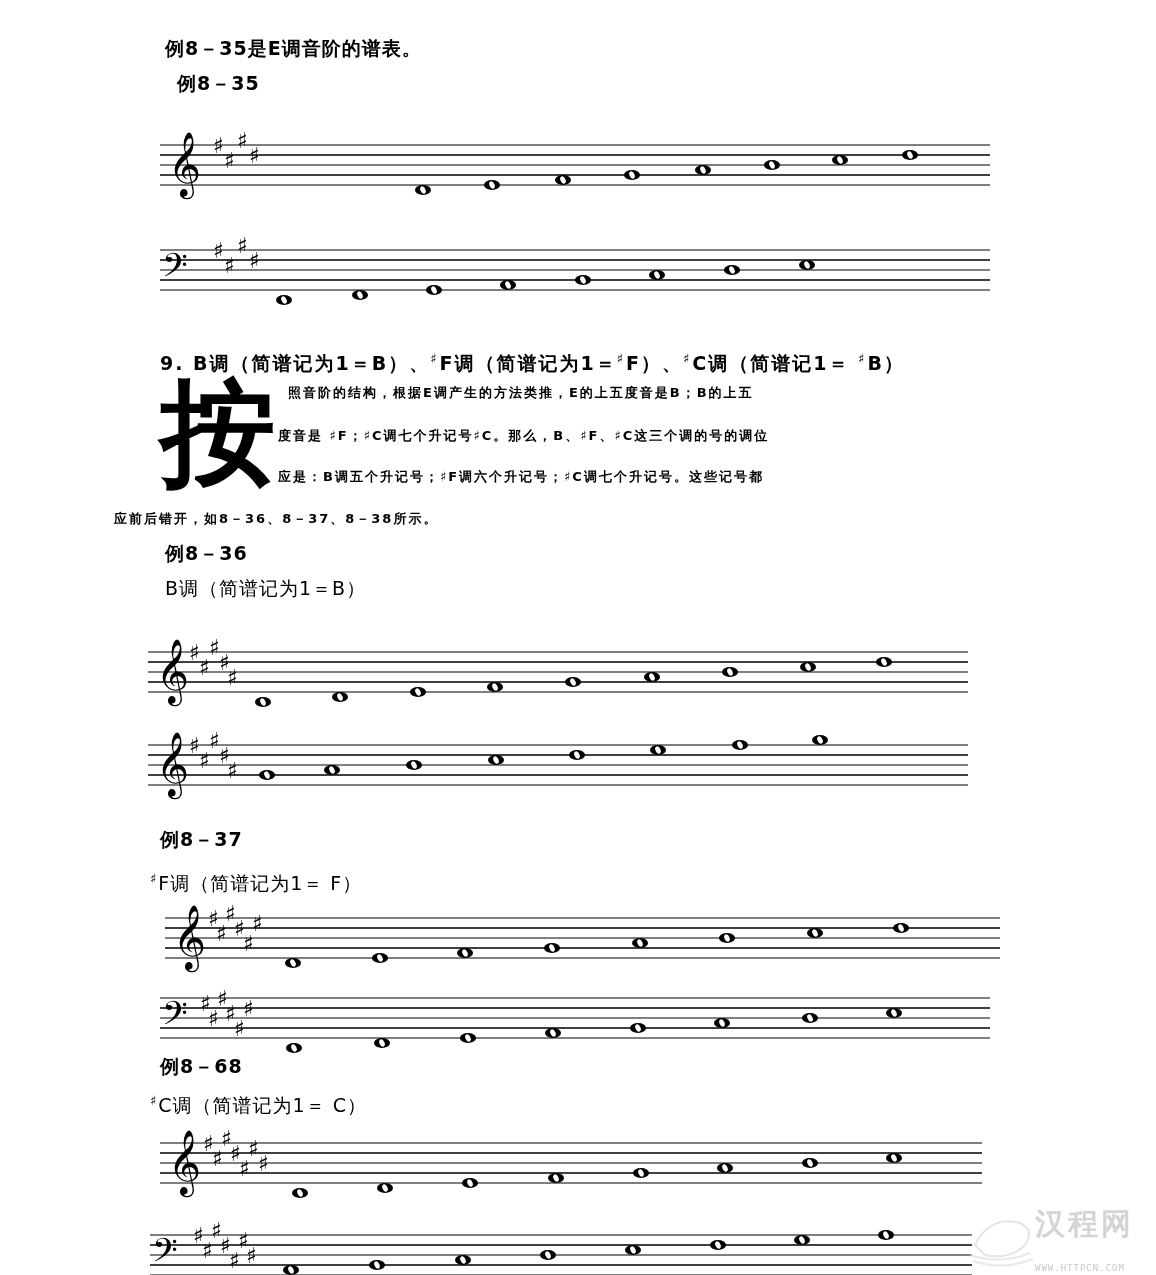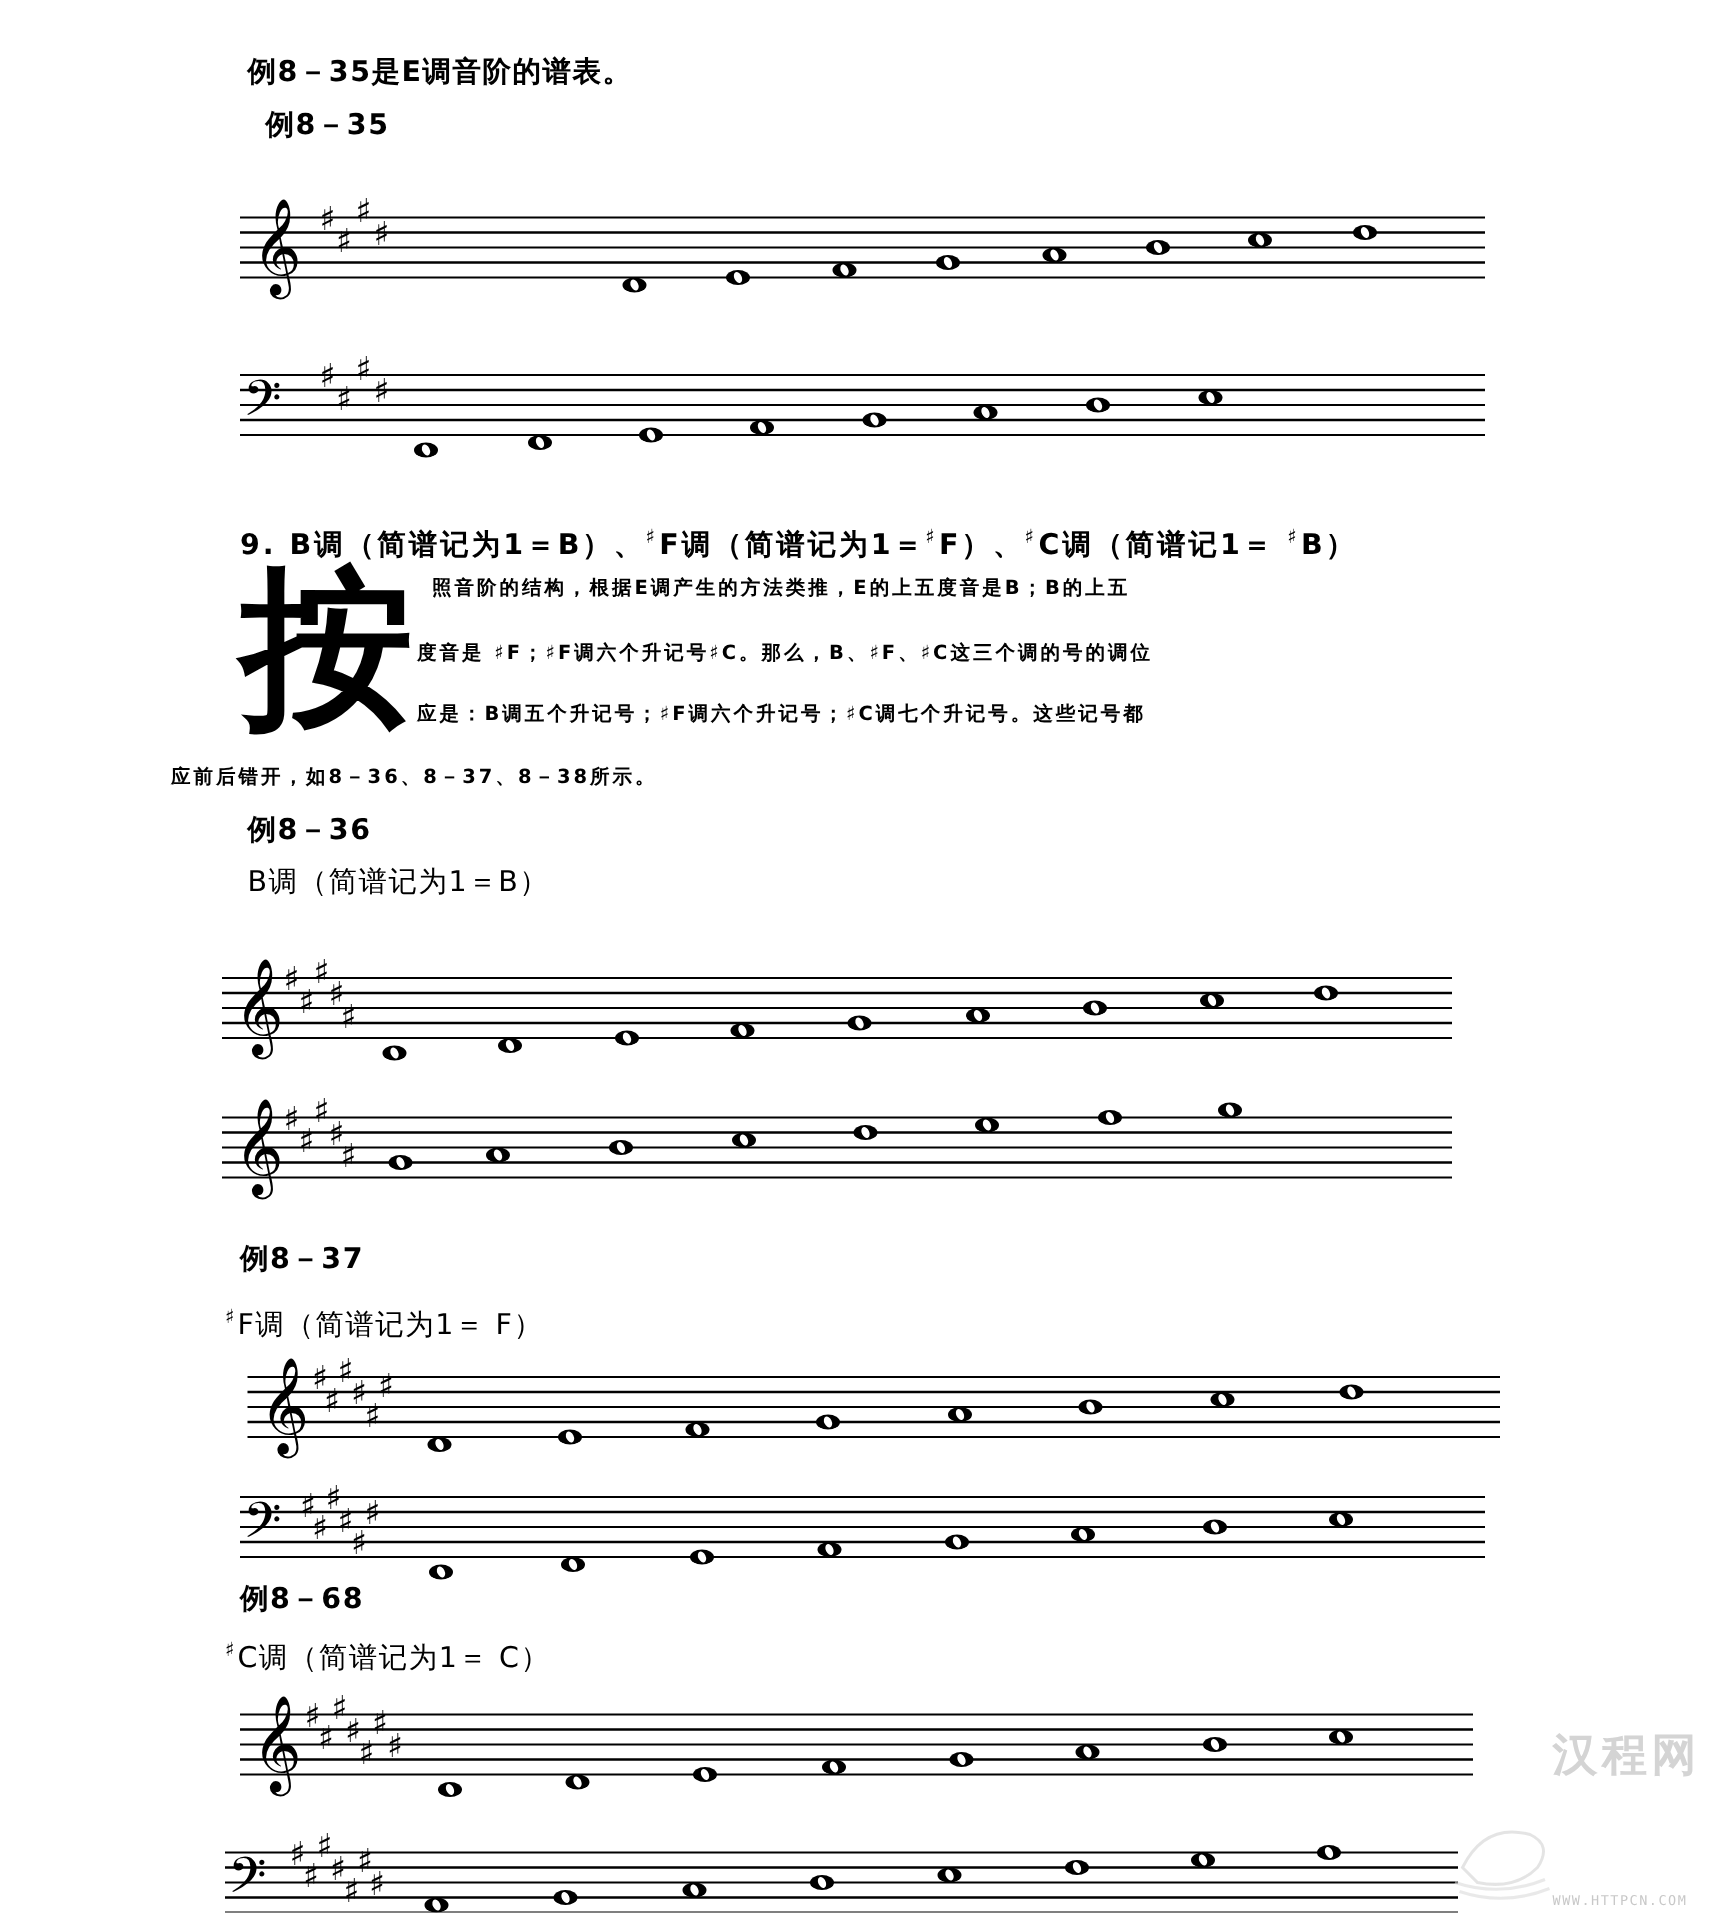--- a/index.html
+++ b/index.html
@@ -6,36 +6,36 @@
   body { width: 1156px; height: 1275px; position: relative; overflow: hidden;
          font-family: "DejaVu Sans", "Liberation Sans", sans-serif; color: #000; }
   .txt { position: absolute; font-size: 19px; line-height: 22px; white-space: nowrap; font-weight: bold; letter-spacing: 1px; }
   .txt.light { font-weight: normal; }
   .sharp { font-size: 13px; vertical-align: 7px; font-weight: bold; margin-right: 1px; }
   .dropcap { position: absolute; left: 160px; top: 372px; font-family: "DejaVu Serif", "Liberation Serif", serif;
              font-size: 116px; line-height: 120px; font-weight: bold; }
   .para-line { position: absolute; font-size: 13px; line-height: 22px; white-space: nowrap; letter-spacing: 2px; font-weight: bold;}
   svg.staff { position: absolute; overflow: visible; }
   .watermark { position: absolute; left: 965px; top: 1205px; width: 185px; height: 65px; opacity: 0.55; }
-  .wm-text { position: absolute; left: 1035px; top: 1150px; font-size: 30px; color: #d4d4d4; font-weight: bold; letter-spacing: 3px;}
+  .wm-text { position: absolute; left: 1035px; top: 1204px; font-size: 30px; color: #d4d4d4; font-weight: bold; letter-spacing: 3px;}
   .wm-url { position: absolute; left: 1035px; top: 1250px; font-size: 9px; color: #c8c8c8; letter-spacing: 1px; font-family: "DejaVu Sans Mono", monospace; margin-top: 13px;}
 </style>
 </head>
 <body>
 
 <div class="txt" style="left:165px; top:37px;">例8－35是E调音阶的谱表。</div>
 <div class="txt" style="left:165px; top:72px;margin-left:12px;">例8－35</div>
 
 <div class="txt" style="left:160px; top:348px; letter-spacing:2px;">
   <span>9. B调（简谱记为1＝B）、</span><span class="sharp">♯</span><span>F调（简谱记为1＝</span><span class="sharp">♯</span><span>F）、</span><span class="sharp">♯</span><span>C调（简谱记1＝ </span><span class="sharp">♯</span><span>B）</span>
 </div>
 
 <div class="dropcap">按</div>
 <div class="para-line" style="left:288px; top:382px;">照音阶的结构，根据E调产生的方法类推，E的上五度音是B；B的上五</div>
-<div class="para-line" style="left:278px; top:425px;">度音是 ♯F；♯F调六个升记号♯C。那么，B、♯F、♯C这三个调的号的调位</div>
+<div class="para-line" style="left:278px; top:425px;">度音是 ♯F；♯C调七个升记号♯C。那么，B、♯F、♯C这三个调的号的调位</div>
 <div class="para-line" style="left:278px; top:466px;">应是：B调五个升记号；♯F调六个升记号；♯C调七个升记号。这些记号都</div>
 <div class="para-line" style="left:114px; top:508px;">应前后错开，如8－36、8－37、8－38所示。</div>
 
 <div class="txt" style="left:165px; top:542px;">例8－36</div>
 <div class="txt light" style="left:165px; top:577px;">B调（简谱记为1＝B）</div>
 
 <div class="txt" style="left:160px; top:828px;">例8－37</div>
 <div class="txt light" style="left:150px; top:868px;">
   <span class="sharp">♯</span><span>F调（简谱记为1＝ F）</span>
 </div>

